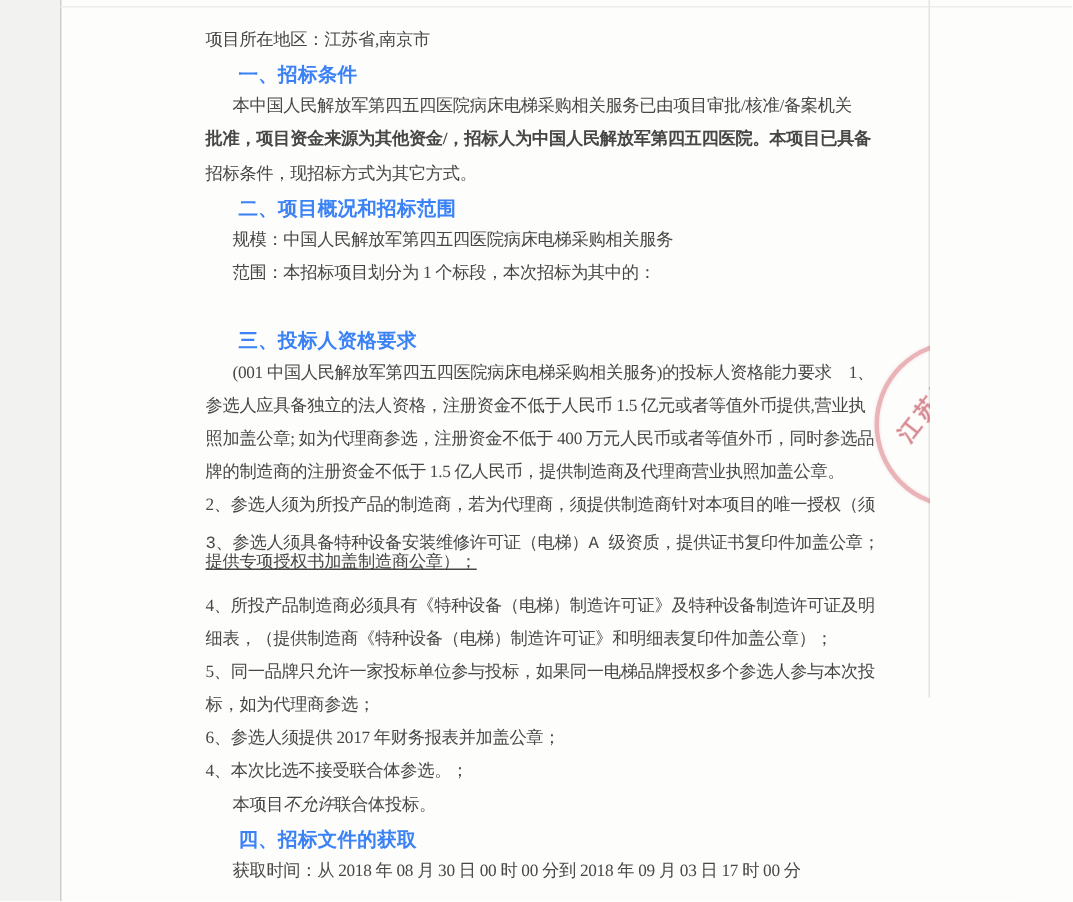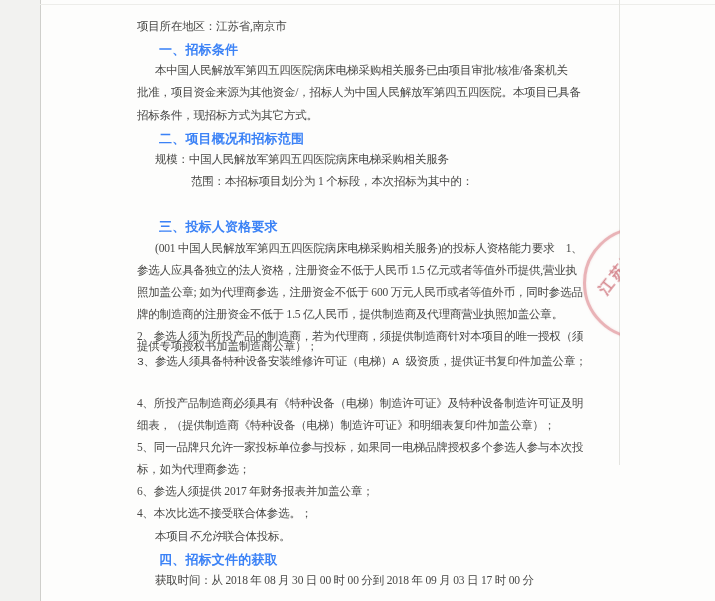--- a/index.html
+++ b/index.html
@@ -83,32 +83,32 @@
 <div class="scan">
   <div class="left-shade"></div>
   <div class="edge-left"></div>
   <div class="edge-top"></div>
   <div class="edge-right"></div>
 
   <div class="content" id="content">
       <div class="line body" style="top: 19px;">项目所在地区：江苏省,南京市</div>
       <div class="line heading" style="top: 41.1px;">一、招标条件</div>
       <div class="line indent" style="top: 63.3px;">本中国人民解放军第四五四医院病床电梯采购相关服务已由项目审批/核准/备案机关</div>
-      <div class="line body" style="top: 85.4px;">批准，项目资金来源为其他资金/，招标人为中国人民解放军第四五四医院。本项目已具备</div>
+      <div class="line body" style="top: 85.4px; font-weight: bold;">批准，项目资金来源为其他资金/，招标人为中国人民解放军第四五四医院。本项目已具备</div>
       <div class="line body" style="top: 107.6px;">招标条件，现招标方式为其它方式。</div>
       <div class="line heading" style="top: 129.8px;">二、项目概况和招标范围</div>
       <div class="line indent" style="top: 152px;">规模：中国人民解放军第四五四医院病床电梯采购相关服务</div>
-      <div class="line indent" style="top: 174px; margin-left: 36px;">范围：本招标项目划分为 1 个标段，本次招标为其中的：</div>
+      <div class="line indent" style="top: 174px;">范围：本招标项目划分为 1 个标段，本次招标为其中的：</div>
       <div class="line heading" style="top: 218.3px;">三、投标人资格要求</div>
       <div class="line indent" style="top: 240.5px;">(001 中国人民解放军第四五四医院病床电梯采购相关服务)的投标人资格能力要求　1、</div>
       <div class="line body" style="top: 262.6px;">参选人应具备独立的法人资格，注册资金不低于人民币 1.5 亿元或者等值外币提供,营业执</div>
-      <div class="line body" style="top: 284.8px;">照加盖公章; 如为代理商参选，注册资金不低于 600 万元人民币或者等值外币，同时参选品</div>
+      <div class="line body" style="top: 284.8px;">照加盖公章; 如为代理商参选，注册资金不低于 400 万元人民币或者等值外币，同时参选品</div>
       <div class="line body" style="top: 306.9px;">牌的制造商的注册资金不低于 1.5 亿人民币，提供制造商及代理商营业执照加盖公章。</div>
       <div class="line body" style="top: 329.1px;">2、参选人须为所投产品的制造商，若为代理商，须提供制造商针对本项目的唯一授权（须</div>
-      <div class="line body" style="top: 339px;">提供专项授权书加盖制造商公章）；</div>
+      <div class="line body" style="top: 367px; text-decoration: underline;">提供专项授权书加盖制造商公章）；</div>
       <div class="line body" style="top: 354px; font-family: Liberation Mono, monospace;">3、参选人须具备特种设备安装维修许可证（电梯）A 级资质，提供证书复印件加盖公章；</div>
       <div class="line body" style="top: 395.5px;">4、所投产品制造商必须具有《特种设备（电梯）制造许可证》及特种设备制造许可证及明</div>
       <div class="line body" style="top: 417.7px;">细表，（提供制造商《特种设备（电梯）制造许可证》和明细表复印件加盖公章）；</div>
       <div class="line body" style="top: 439.8px;">5、同一品牌只允许一家投标单位参与投标，如果同一电梯品牌授权多个参选人参与本次投</div>
       <div class="line body" style="top: 462px;">标，如为代理商参选；</div>
       <div class="line body" style="top: 484.1px;">6、参选人须提供 2017 年财务报表并加盖公章；</div>
       <div class="line body" style="top: 506.3px;">4、本次比选不接受联合体参选。；</div>
       <div class="line indent" style="top: 528.5px;"><span>本项目</span><span class="italic">不允许</span><span>联合体投标。</span></div>
       <div class="line heading" style="top: 550.6px;">四、招标文件的获取</div>
       <div class="line indent" style="top: 572.8px;">获取时间：从 2018 年 08 月 30 日 00 时 00 分到 2018 年 09 月 03 日 17 时 00 分</div>

